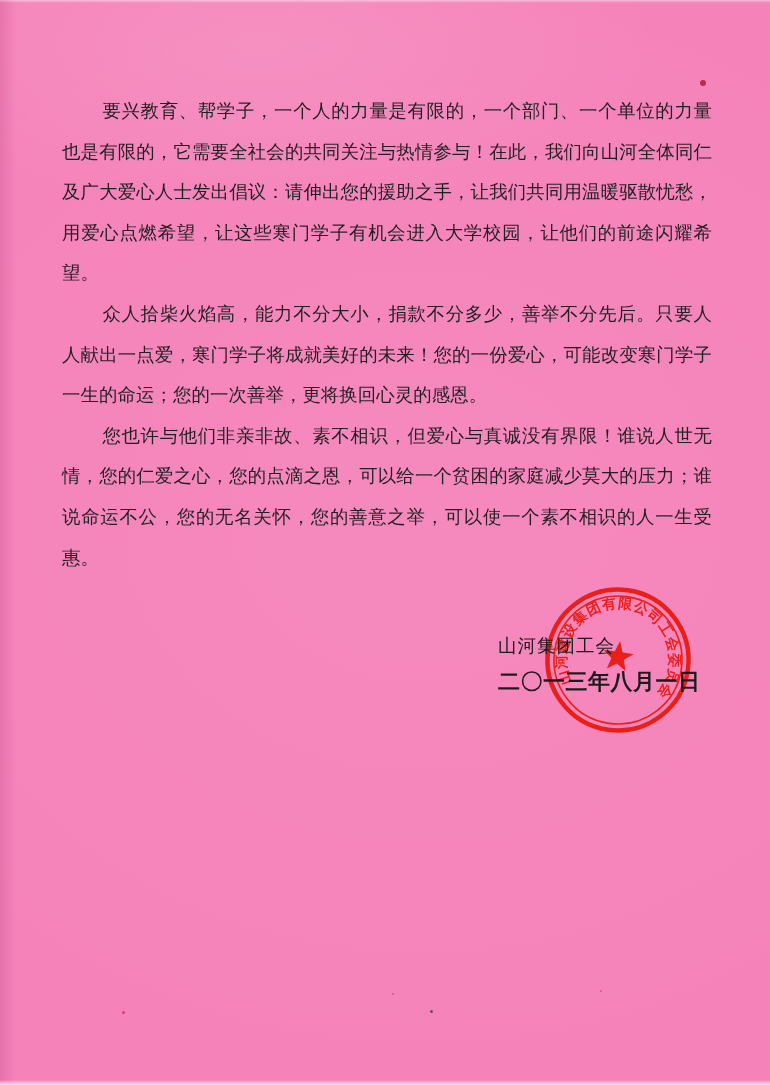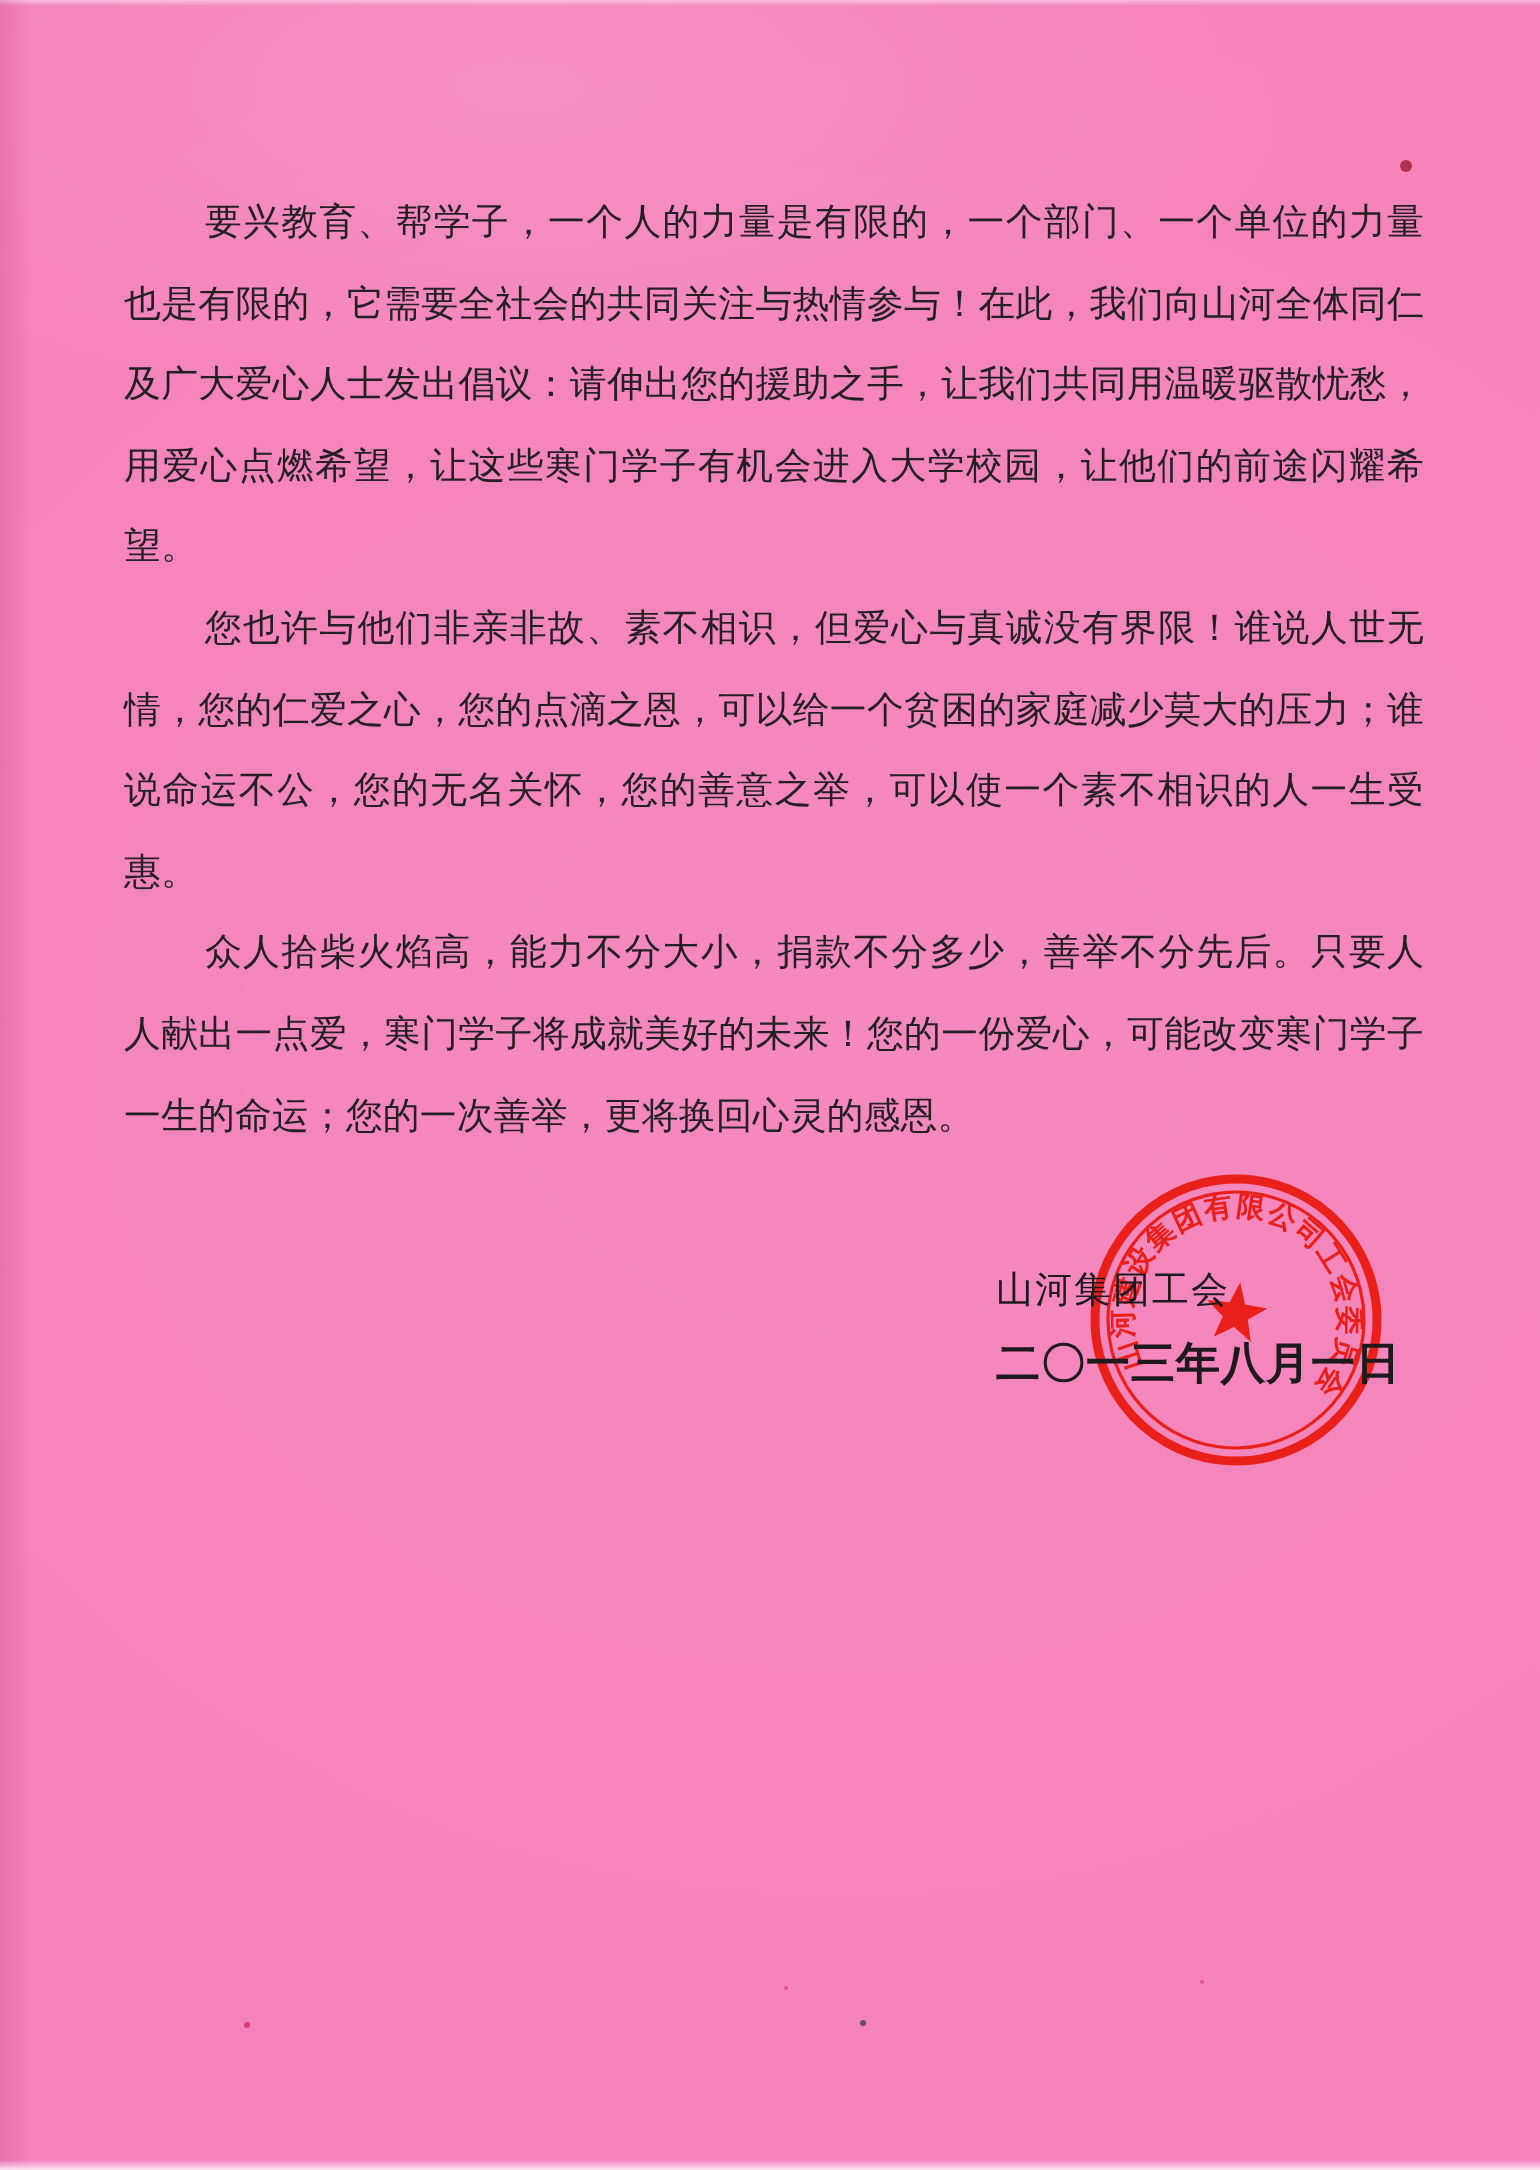--- a/index.html
+++ b/index.html
@@ -76,22 +76,22 @@
 
 <div class="page">
 
   <div class="edge-top"></div>
   <div class="edge-left"></div>
   <div class="edge-bottom"></div>
   <div class="corner-mark"></div>
 
   <div class="letter-body">
     <p>要兴教育、帮学子，一个人的力量是有限的，一个部门、一个单位的力量也是有限的，它需要全社会的共同关注与热情参与！在此，我们向山河全体同仁及广大爱心人士发出倡议：请伸出您的援助之手，让我们共同用温暖驱散忧愁，用爱心点燃希望，让这些寒门学子有机会进入大学校园，让他们的前途闪耀希望。</p>
+    <p>众人拾柴火焰高，能力不分大小，捐款不分多少，善举不分先后。只要人人献出一点爱，寒门学子将成就美好的未来！您的一份爱心，可能改变寒门学子一生的命运；您的一次善举，更将换回心灵的感恩。</p>
     <p>您也许与他们非亲非故、素不相识，但爱心与真诚没有界限！谁说人世无情，您的仁爱之心，您的点滴之恩，可以给一个贫困的家庭减少莫大的压力；谁说命运不公，您的无名关怀，您的善意之举，可以使一个素不相识的人一生受惠。</p>
-    <p>众人拾柴火焰高，能力不分大小，捐款不分多少，善举不分先后。只要人人献出一点爱，寒门学子将成就美好的未来！您的一份爱心，可能改变寒门学子一生的命运；您的一次善举，更将换回心灵的感恩。</p>
   </div>
 
   <div class="signature-block">
     <div class="sig-org">山河集团工会</div>
     <div class="sig-date">二〇一三年八月一日</div>
   </div>
 
   <div class="seal">
     <svg width="150" height="150" viewBox="0 0 150 150">
       <circle cx="75" cy="75" r="70.5" fill="none" stroke="#f32b10" stroke-width="4.5"></circle>

